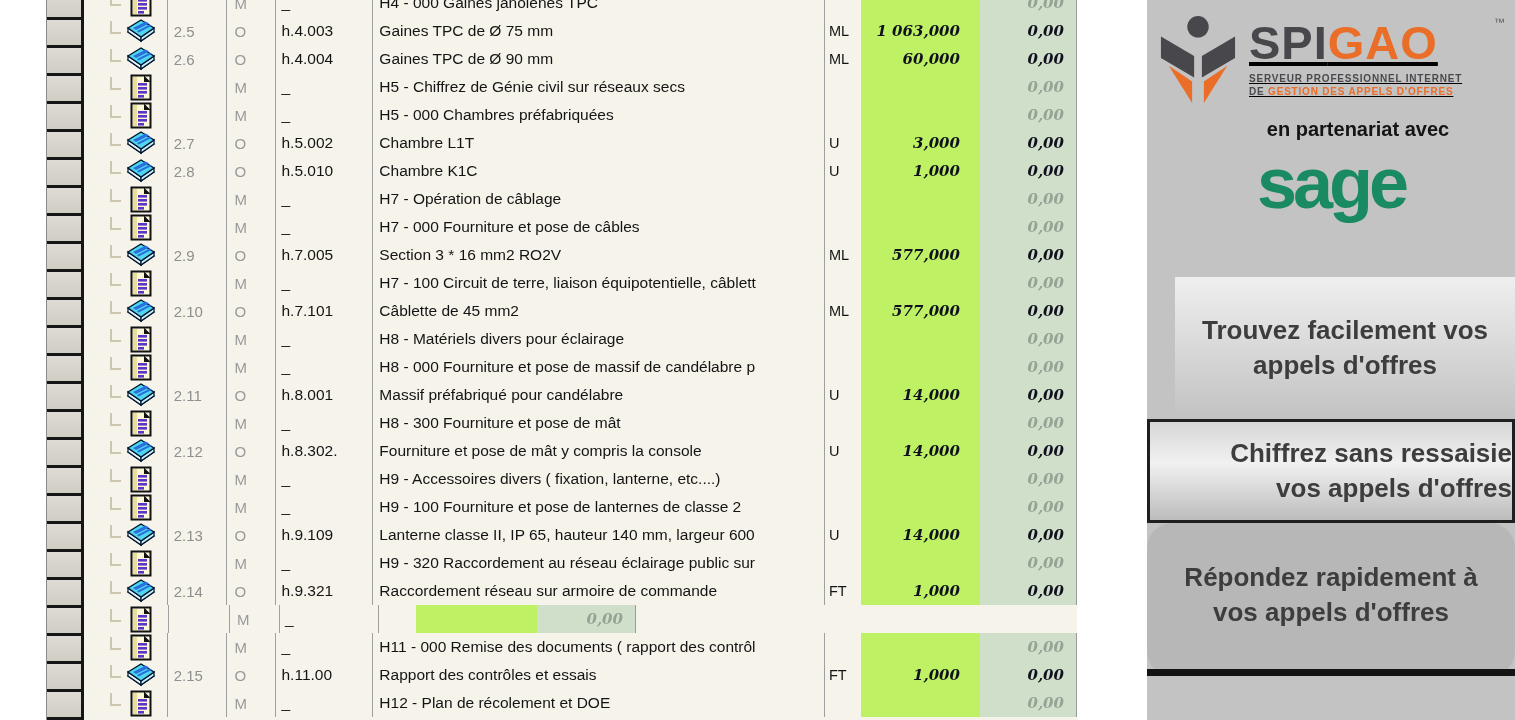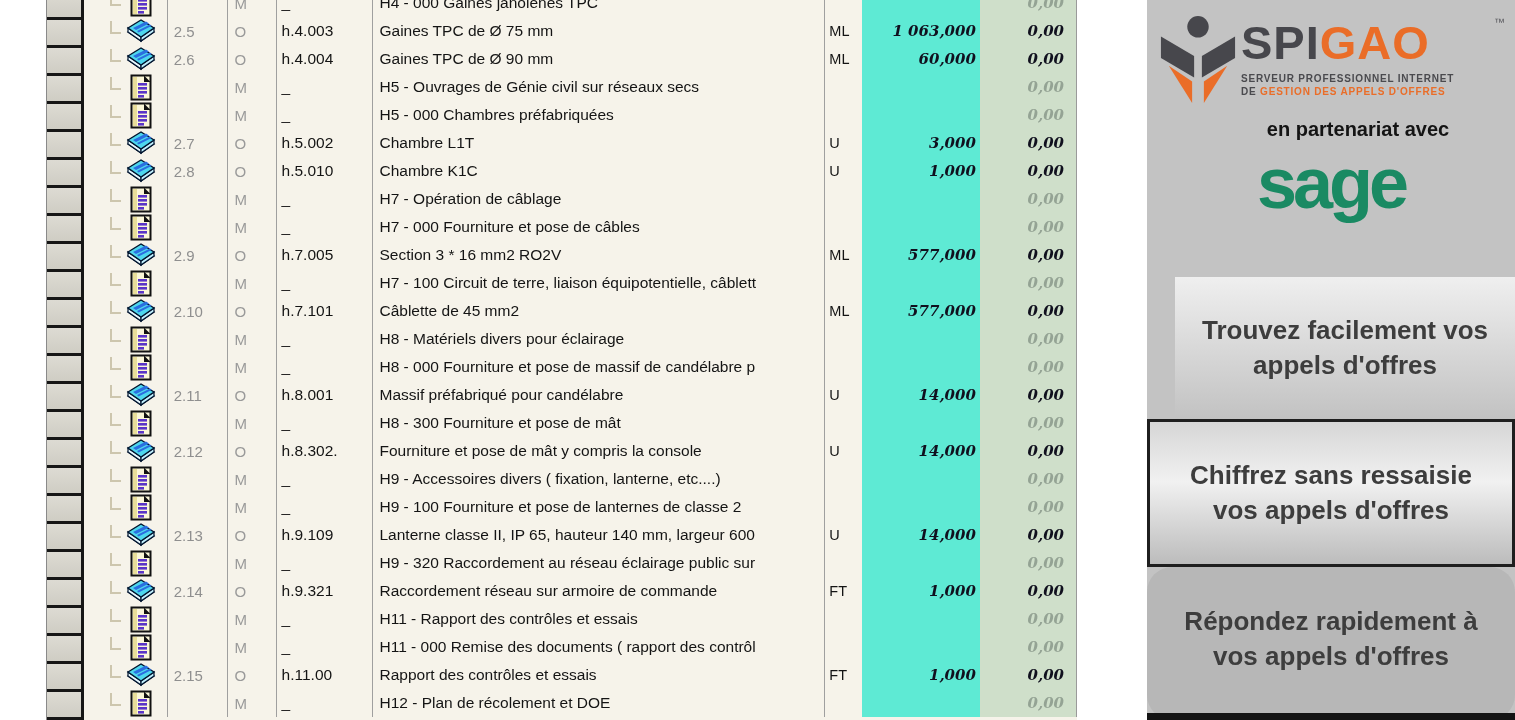--- a/index.html
+++ b/index.html
@@ -19,53 +19,53 @@
   .c-tree  { width:85px;  border-right:1px solid #9f9f9f; padding-left:26px; }
   .c-num   { width:61px;  border-right:1px solid #9f9f9f; padding-left:6px;
              color:#8f8f8f; font-size:15px; }
   .c-om    { width:50px;  border-right:1px solid #9f9f9f; padding-left:7px;
              color:#9a9a9a; font-size:15px; }
   .c-code  { width:99px;  border-right:1px solid #9f9f9f; padding-left:5px;
              color:#141414; font-size:15.5px; }
   .c-desc  { width:462px; border-right:1px solid #9f9f9f; padding-left:6px;
              color:#141414; font-size:15.5px; white-space:nowrap; }
   .c-unit  { width:37px;  padding-left:4px; color:#141414; font-size:14.5px; }
-  .c-qty   { width:121px; background:#5eead4; justify-content:flex-end; padding-right:4px;
+  .c-qty   { width:121px; background:#bef264; justify-content:flex-end; padding-right:20px;
              font-family:"DejaVu Serif", serif; font-style:italic; font-weight:bold;
              font-size:15px; color:#10101e; white-space:nowrap; }
   .c-price { width:99px;  background:#cfdfca; border-right:1px solid #9a9a9a;
              justify-content:flex-end; padding-right:12px;
              font-family:"DejaVu Serif", serif; font-style:italic; font-weight:bold;
              font-size:15px; color:#10101e; white-space:nowrap; }
   .row-m .c-price { color:#94a394; }
   .branch { width:11px; height:13px; margin-top:-7px; margin-right:3px; flex:none;
             border-left:2px solid #cdc6ae; border-bottom:2px solid #cdc6ae; }
   .icon { width:34px; height:27px; flex:none; display:flex; align-items:center; }
   .icon svg { width:100%; height:100%; }
 
   
   .panel { position:absolute; left:1147px; top:0; width:368px; height:720px; background:#c3c3c3; }
   .logo-area { position:relative; height:277px; background:#c3c3c3; }
   .spigao-row { position:absolute; left:12px; top:14px; display:flex; }
   .spigao-mark { width:78px; height:90px; }
-  .spigao-text { margin-left:4px; }
+  .spigao-text { margin-left:12px;text-decoration:underline; }
   .spigao-word { font-size:47px; font-weight:bold; letter-spacing:1px; color:#47474c; line-height:58px; }
   .spigao-word .orange { color:#ea6d28; }
   .tm { position:absolute; right:10px; top:16px; font-size:11px; color:#55555a; }
   .tagline { font-size:10px; font-weight:bold; letter-spacing:.8px; line-height:13px; color:#4a4a4e; }
   .tagline .orange { color:#ea6d28; }
   .partner-line { position:absolute; left:0; right:0; top:118px; text-align:center;
                   padding-left:54px; font-size:20px; font-weight:bold; color:#141414; }
   .sage-logo { position:absolute; left:0; right:0; top:142px; text-align:center;
                font-size:72px; font-weight:bold; letter-spacing:-4px; color:#1a8a63; }
   .promo { text-align:center; font-weight:bold; color:#3d3d3d; font-size:26px; line-height:35px;
            display:flex; flex-direction:column; justify-content:center; }
   .promo-1 { height:142px; background:linear-gradient(#efefef,#c2c2c2);margin-left:28px; }
-  .promo-2 { height:148px; border:3px solid #1f1f1f;
-             background:linear-gradient(#d6d6d6 0%, #f1f1f1 42%, #bcbcbc 100%); }
+  .promo-2 { height:104px; border:3px solid #1f1f1f;
+             background:linear-gradient(#d6d6d6 0%, #f1f1f1 42%, #bcbcbc 100%);text-align:right; }
   .promo-3 { height:153px; background:#b7b7b7; position:relative; padding-bottom:10px;border-radius:25px; }
   .promo-3::after { content:""; position:absolute; left:0; right:0; bottom:0; height:7px; background:#141414; }
 
   .defs { position:absolute; width:0; height:0; overflow:hidden; }
 </style>
 </head>
 <body>
 
 <svg class="defs" xmlns="http://www.w3.org/2000/svg">
   <symbol id="icon-doc" viewBox="0 0 34 27">
@@ -178,21 +178,21 @@
       <span class="branch"></span>
       <span class="icon">
             <svg>
               <use href="#icon-doc"></use>
             </svg>
           </span>
     </div>
     <div class="cell c-num"></div>
     <div class="cell c-om">M</div>
     <div class="cell c-code">_</div>
-    <div class="cell c-desc">H5 - Ouvrages de Génie civil sur réseaux secs</div>
+    <div class="cell c-desc">H5 - Chiffrez de Génie civil sur réseaux secs</div>
     <div class="cell c-unit"></div>
     <div class="cell c-qty"></div>
     <div class="cell c-price">0,00</div>
   </div>
       <div class="row row-m">
     <div class="cell c-tree">
       <span class="branch"></span>
       <span class="icon">
             <svg>
               <use href="#icon-doc"></use>
@@ -501,21 +501,20 @@
       <span class="branch"></span>
       <span class="icon">
             <svg>
               <use href="#icon-doc"></use>
             </svg>
           </span>
     </div>
     <div class="cell c-num"></div>
     <div class="cell c-om">M</div>
     <div class="cell c-code">_</div>
-    <div class="cell c-desc">H11 - Rapport des contrôles et essais</div>
     <div class="cell c-unit"></div>
     <div class="cell c-qty"></div>
     <div class="cell c-price">0,00</div>
   </div>
       <div class="row row-m">
     <div class="cell c-tree">
       <span class="branch"></span>
       <span class="icon">
             <svg>
               <use href="#icon-doc"></use>

